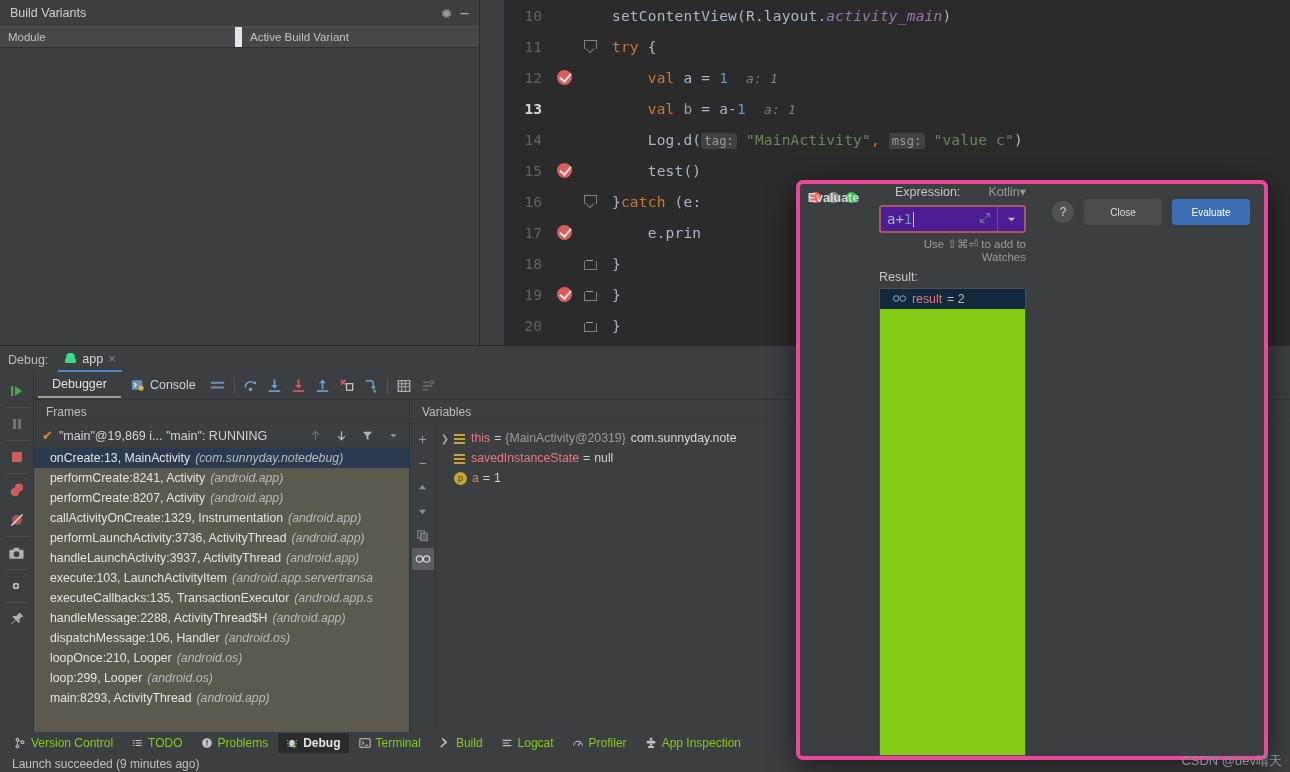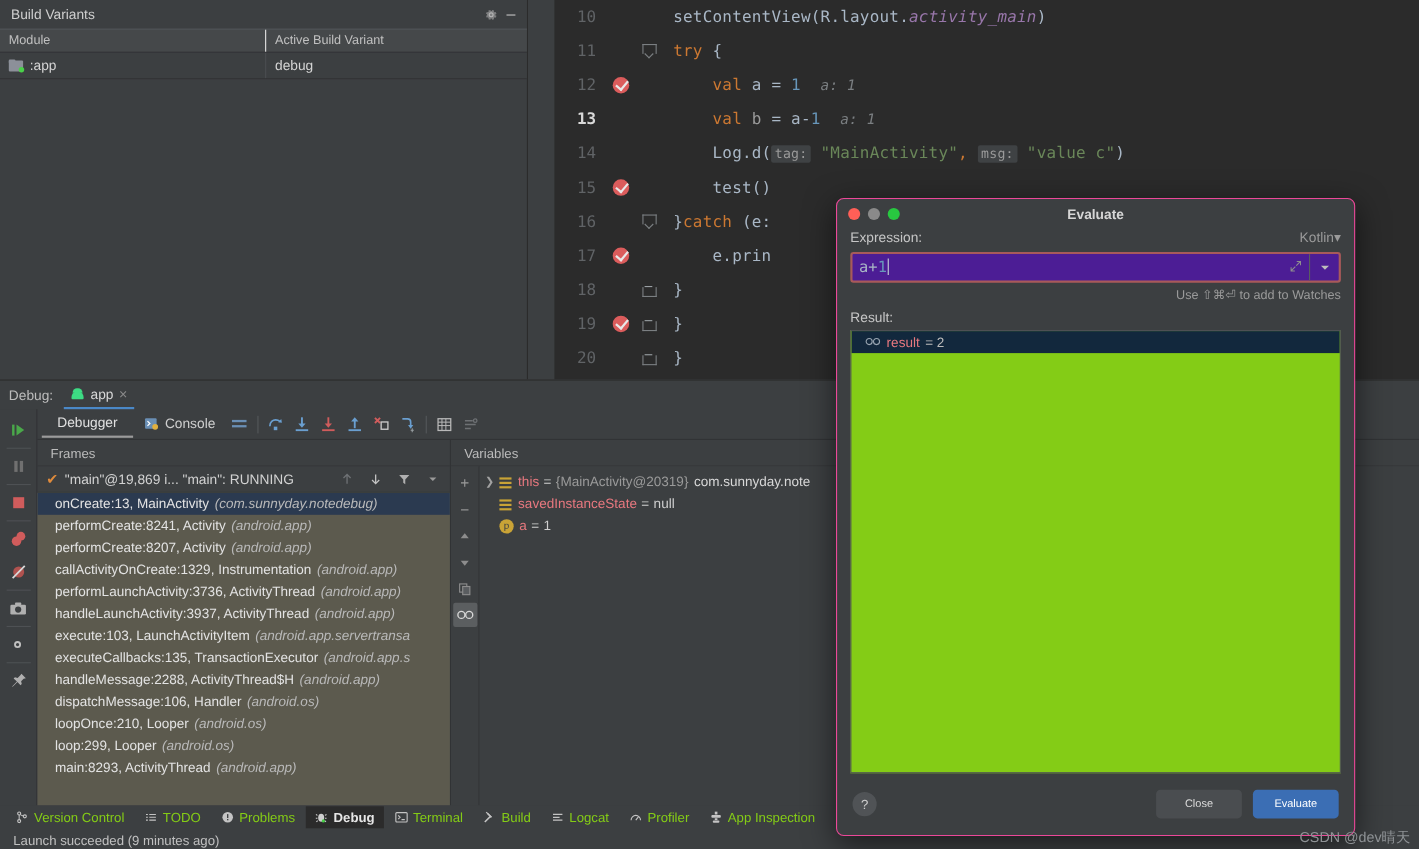--- a/index.html
+++ b/index.html
@@ -23,21 +23,21 @@
     padding: 0 6px 0 10px; background: #3c3f41;
   }
   .bv-title { font-size: 12.5px; color: #cfcfcf; flex: 1; }
   .bv-ico { width: 18px; height: 18px; display: flex; align-items: center;
             justify-content: center; color: #b4b4b4; cursor: pointer; }
   .bv-head {
     display: flex; height: 22px; align-items: center;
     background: #45484a; border-top: 1px solid #515458; border-bottom: 1px solid #2f3133;
     font-size: 11.5px; color: #c0c0c0;
   }
-  .bv-col1 { width: 242px; padding-left: 8px; border-right: 1px solid #e5e5e5; height: 100%; display:flex; align-items:center;}
+  .bv-col1 { width: 242px; padding-left: 8px; border-right: 7px solid #e5e5e5; height: 100%; display:flex; align-items:center;}
   .bv-col2 { flex: 1; padding-left: 8px; height: 100%; display:flex; align-items:center;}
   .bv-row {
     display: flex; height: 24px; align-items: center;
     background: #3c3f41; border-bottom: 1px solid #323436; font-size: 12.5px; color: #d4d4d4;
   }
   .bv-row .bv-col1 { border-right: 1px solid #4a4d50; gap:6px;}
   .folder-ico { position: relative; width: 13px; height: 11px; flex-shrink:0;}
   .folder-ico::before{content:"";position:absolute;left:0;top:1px;width:13px;height:10px;background:#8c9099;border-radius:1px;}
   .folder-ico::after{content:"";position:absolute;left:0;top:0;width:6px;height:3px;background:#8c9099;border-radius:1px 1px 0 0;}
   .folder-dot{position:absolute;right:-1px;bottom:-1px;width:5px;height:5px;border-radius:50%;background:#4ad04a;z-index:2;}
@@ -143,33 +143,33 @@
 
   
   #statusbar { position: absolute; left: 0; bottom: 0; width: 1290px; height: 40px; background: #3c3f41; }
   .sb-tabs { height: 22px; display: flex; align-items: center; padding-left: 6px; gap: 2px; }
   .sb-tab { display: flex; align-items: center; gap: 5px; padding: 3px 8px; font-size: 12px; color: #84cc16; cursor: pointer;}
   .sb-tab.active { background: #2b2b2b; color: #e6e6e6; }
   .sb-msg { padding-left: 12px; font-size: 12px; color: #c0c0c0; padding-top: 3px;}
 
   
   #evaluate-dialog {
-    position: absolute; left: 760px; top: 180px; width: 472px; height: 580px;
-    background: #3c3f41; border-radius: 7px; border: 1px solid #ec4899;
+    position: absolute; left: 796px; top: 180px; width: 472px; height: 580px;
+    background: #3c3f41; border-radius: 7px; border: 4px solid #ec4899;
     box-shadow: 0 8px 28px rgba(0,0,0,0.55);
-    display: flex; flex-direction: column; overflow: hidden;
+    display: flex; flex-direction: row; overflow: hidden;
   }
   .ev-titlebar { height: 27px; display: flex; align-items: center; padding: 0 10px; position: relative; }
   .tl-group { display: flex; gap: 7px; }
   .tl { width: 11px; height: 11px; border-radius: 50%; cursor: pointer;}
   .tl.r { background: #ff5f57; } .tl.y { background: #8a8a8a; } .tl.g { background: #28c840; }
   .ev-title { position: absolute; left: 0; right: 0; text-align: center; font-size: 12.5px;
               color: #d6d6d6; font-weight: bold; pointer-events: none;}
   .ev-body { padding: 0 12px; flex: 1; display: flex; flex-direction: column; }
-  .ev-row { display: flex; align-items: baseline; }
+  .ev-row { display: flex; align-items: baseline; margin-left: 16px; }
   .ev-lab { font-size: 12.5px; color: #c6c6c6; }
   .ev-lang { margin-left: auto; font-size: 12.5px; color: #9a9a9a; cursor: pointer; }
   .ev-input-wrap {
     margin-top: 6px; height: 28px; background: #4c1d95; border: 2px solid #a85a5a; border-radius: 3px;
     display: flex; align-items: center; padding-left: 6px;
   }
   .ev-input-txt { font-size: 14px; color: #a9b7c6; font-family: "DejaVu Sans Mono", monospace; }
   .ev-num { color: #6897bb; }
   .ev-caret { display:inline-block; width:1px; height:15px; background:#c8d0d8; vertical-align:-3px; margin-left:1px;}
   .ev-exp-ico { margin-left: auto; color: #8e8e8e; font-size: 12px; padding: 0 6px; cursor: pointer;}
@@ -208,29 +208,20 @@
       </span>
       <span class="bv-ico">
         <svg width="13" height="13" viewBox="0 0 16 16">
             <rect x="3" y="7.5" width="10" height="1.4" fill="#b4b4b4"></rect>
           </svg>
       </span>
     </div>
     <div class="bv-head">
       <div class="bv-col1">Module</div>
       <div class="bv-col2">Active Build Variant</div>
-    </div>
-    <div class="bv-row">
-      <div class="bv-col1">
-        <span class="folder-ico">
-            <span class="folder-dot"></span>
-          </span>
-        <span>:app</span>
-      </div>
-      <div class="bv-col2">debug</div>
     </div>
   </div>
 
   <div id="editor">
       <div class="code-line">
         <div class="ln-num">10</div>
         <div class="gutter-bp"></div>
         <div class="gutter-fold"></div>
         <div class="code-txt"><span class="k-plain">setContentView(</span><span class="k-plain">R</span><span class="k-plain">.</span><span class="k-plain">layout</span><span class="k-plain">.</span><span class="k-fld">activity_main</span><span class="k-plain">)</span></div>
       </div>

